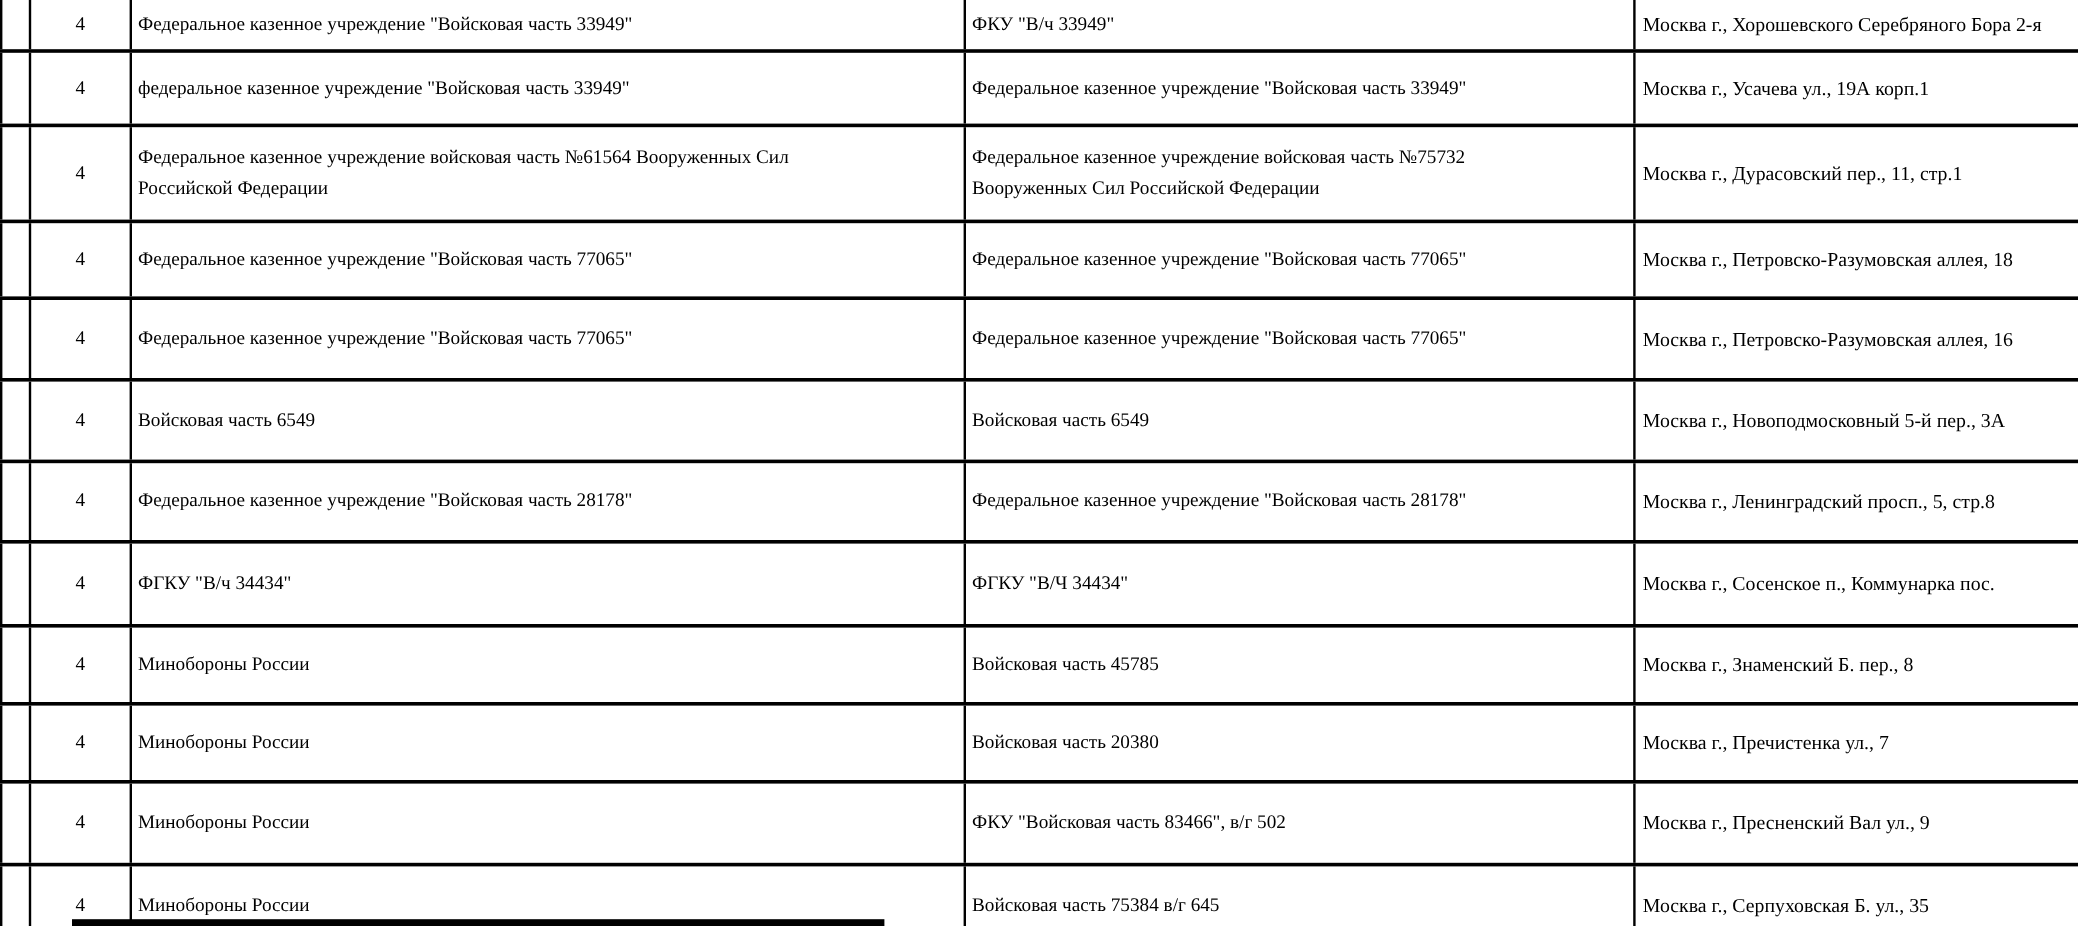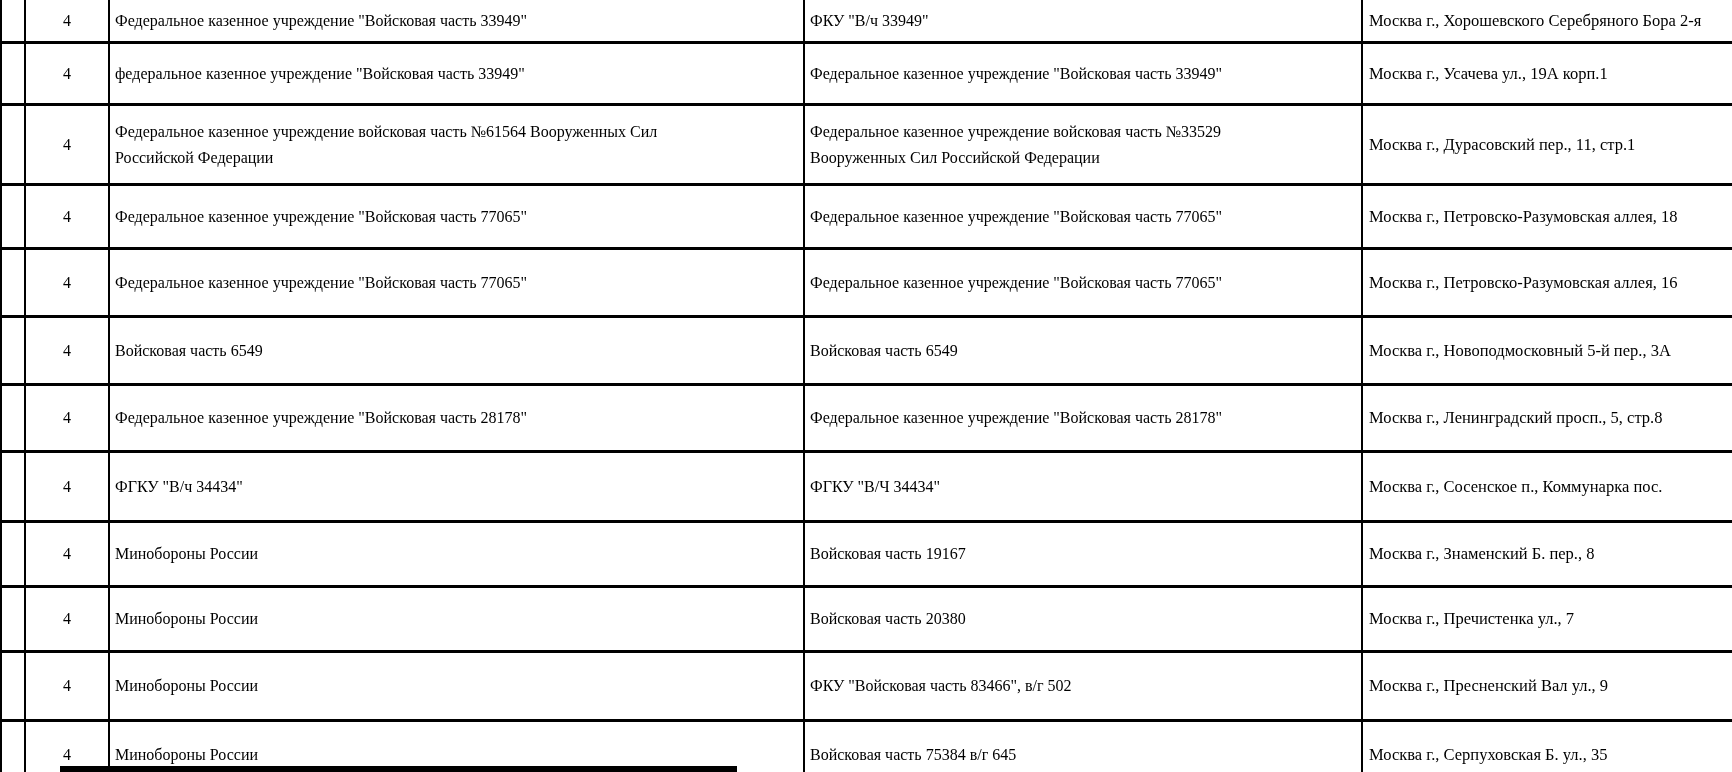--- a/index.html
+++ b/index.html
@@ -65,21 +65,21 @@
     <div class="t-cell c-name">федеральное казенное учреждение "Войсковая часть 33949"</div>
     <div class="t-cell c-short">Федеральное казенное учреждение "Войсковая часть 33949"</div>
     <div class="t-cell c-address">Москва г., Усачева ул., 19А корп.1</div>
   </div>
 
   <div class="t-row" style="height: 80px;">
     <div class="t-cell c-spacer"></div>
     <div class="t-cell c-num">4</div>
     <div class="t-cell c-name">Федеральное казенное  учреждение войсковая часть №61564 Вооруженных Сил
 Российской Федерации</div>
-    <div class="t-cell c-short">Федеральное казенное  учреждение войсковая часть №33529
+    <div class="t-cell c-short">Федеральное казенное  учреждение войсковая часть №75732
 Вооруженных Сил Российской Федерации</div>
     <div class="t-cell c-address">Москва г., Дурасовский пер., 11, стр.1</div>
   </div>
 
   <div class="t-row" style="height: 64px;">
     <div class="t-cell c-spacer"></div>
     <div class="t-cell c-num">4</div>
     <div class="t-cell c-name">Федеральное казенное учреждение "Войсковая часть 77065"</div>
     <div class="t-cell c-short">Федеральное казенное учреждение "Войсковая часть 77065"</div>
     <div class="t-cell c-address">Москва г., Петровско-Разумовская аллея, 18</div>
@@ -114,21 +114,21 @@
     <div class="t-cell c-num">4</div>
     <div class="t-cell c-name">ФГКУ "В/ч 34434"</div>
     <div class="t-cell c-short">ФГКУ "В/Ч 34434"</div>
     <div class="t-cell c-address">Москва г., Сосенское п., Коммунарка пос.</div>
   </div>
 
   <div class="t-row" style="height: 65px;">
     <div class="t-cell c-spacer"></div>
     <div class="t-cell c-num">4</div>
     <div class="t-cell c-name">Минобороны России</div>
-    <div class="t-cell c-short">Войсковая часть 19167</div>
+    <div class="t-cell c-short">Войсковая часть 45785</div>
     <div class="t-cell c-address">Москва г., Знаменский Б. пер., 8</div>
   </div>
 
   <div class="t-row" style="height: 65px;">
     <div class="t-cell c-spacer"></div>
     <div class="t-cell c-num">4</div>
     <div class="t-cell c-name">Минобороны России</div>
     <div class="t-cell c-short">Войсковая часть 20380</div>
     <div class="t-cell c-address">Москва г., Пречистенка ул., 7</div>
   </div>

